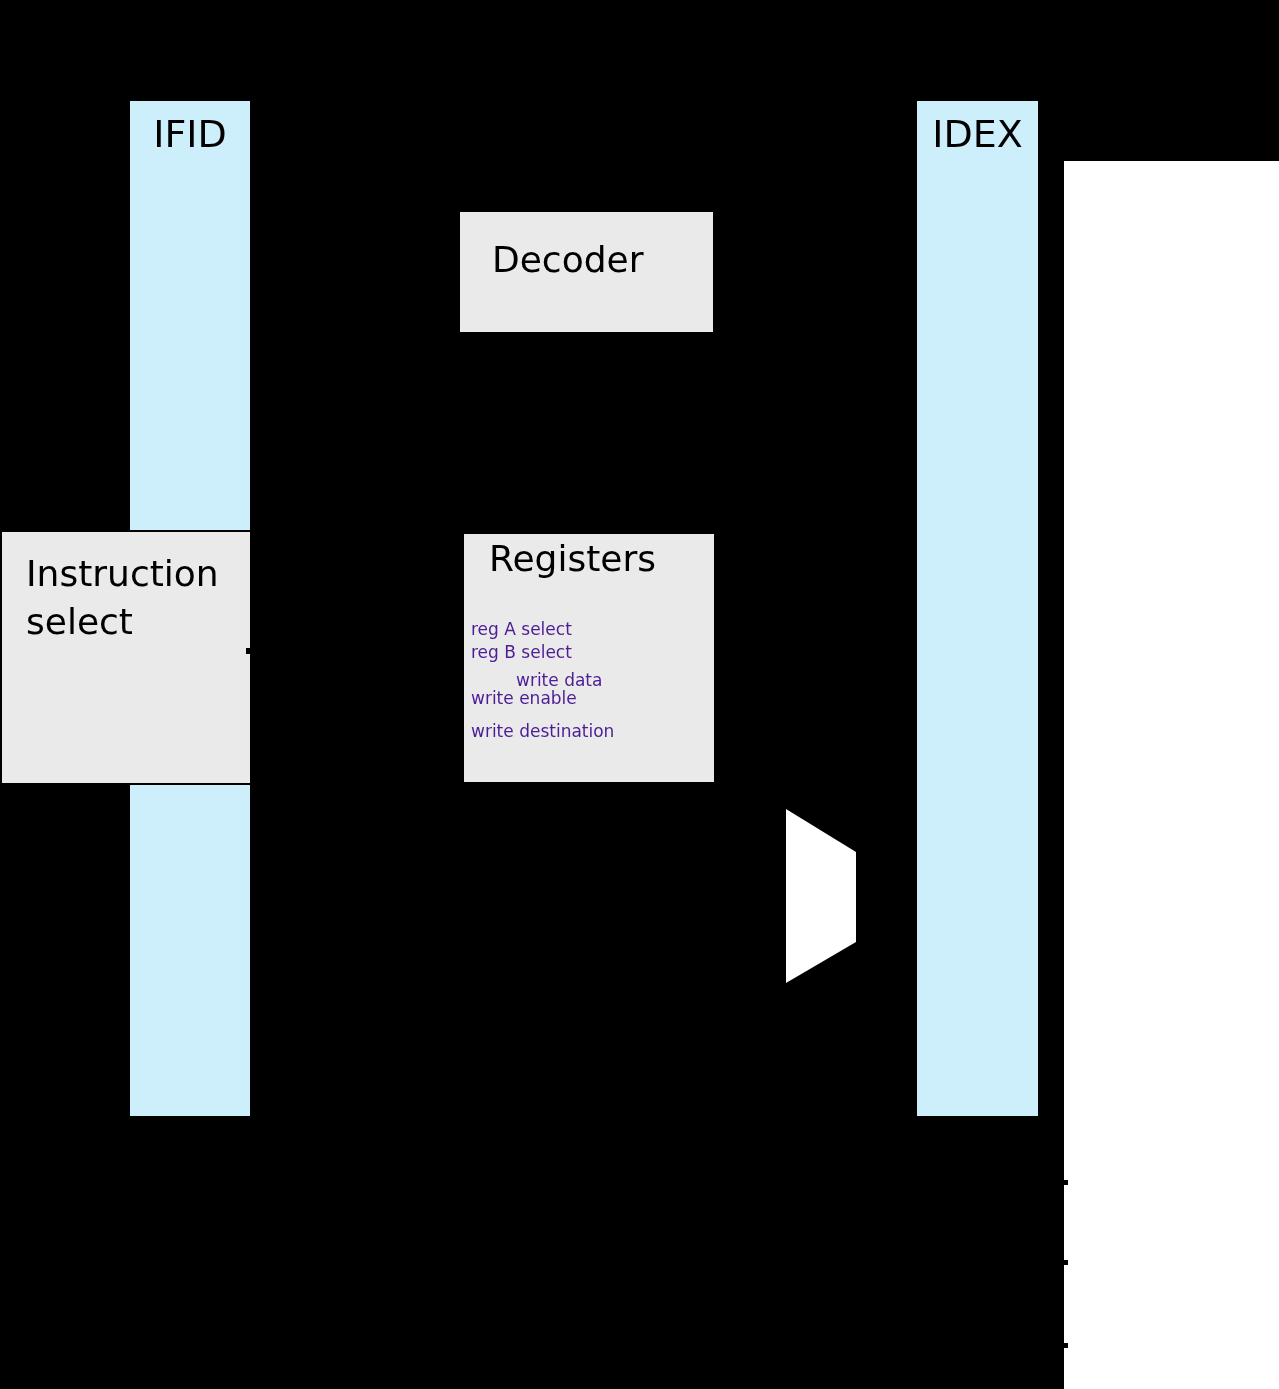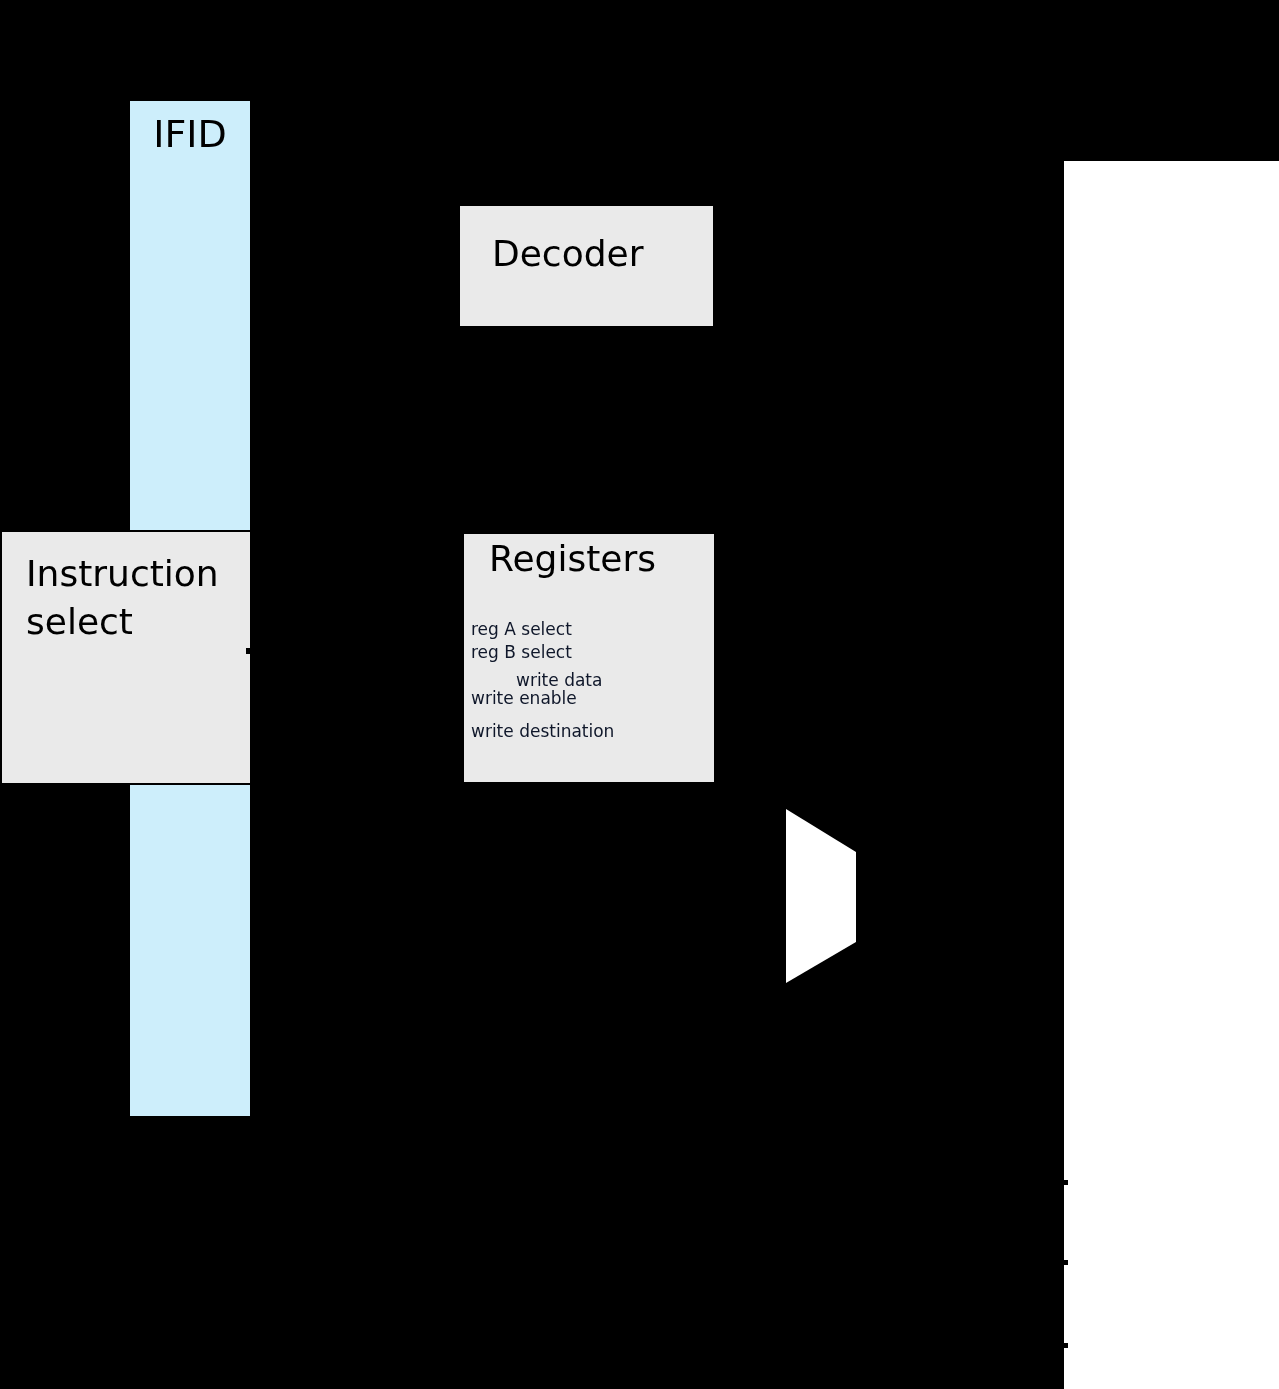--- a/index.html
+++ b/index.html
@@ -54,35 +54,35 @@
     border: 2px solid #000000;
     box-sizing: border-box;
     z-index: 2;
   }
   .block-title {
     position: absolute;
     font-size: 36px;
     line-height: 48px;
     color: #000000;
   }
-  #decoder            { left: 458px; top: 204px; width: 257px; height: 124px; }
+  #decoder            { left: 458px; top: 210px; width: 257px; height: 124px; }
   #decoder .block-title            { left: 32px;  top: 24px; white-space: nowrap; }
   #instruction-memory { left: 0px;   top: 530px; width: 252px; height: 255px; }
   #instruction-memory .block-title { left: 24px;  top: 18px; width: 206px; }
   #registers          { left: 462px; top: 532px; width: 254px; height: 252px; }
   #registers .block-title          { left: 25px;  top: 1px;  white-space: nowrap; }
   #immediate          { left: 458px; top: 849px; width: 257px; height: 127px; }
   #immediate .block-title          { left: 18px;  top: 17px; white-space: nowrap; }
 
   .port {
     position: absolute;
     left: 7px;
     font-size: 17px;
     line-height: 20px;
-    color: #0f172a;
+    color: #4c1d95;
     white-space: nowrap;
   }
   #port-rega  { top: 85px;  }
   #port-regb  { top: 108px; }
   #port-wdata { top: 136px; margin-left: 45px; }
   #port-wen   { top: 154px; }
   #port-wdest { top: 187px; }
 
   
   .mux {
@@ -110,20 +110,23 @@
 <body>
 
 <div class="canvas">
 
   <div class="right-panel"></div>
 
   <div class="pipebar" id="ifid">
     <span class="bar-label">IFID</span>
   </div>
 
+  <div class="pipebar" id="idex">
+    <span class="bar-label">IDEX</span>
+  </div>
 
   <div class="block" id="decoder">
     <span class="block-title">Decoder</span>
   </div>
 
   <div class="block" id="instruction-memory">
     <span class="block-title">Instruction select</span>
   </div>
 
   <div class="block" id="registers">

